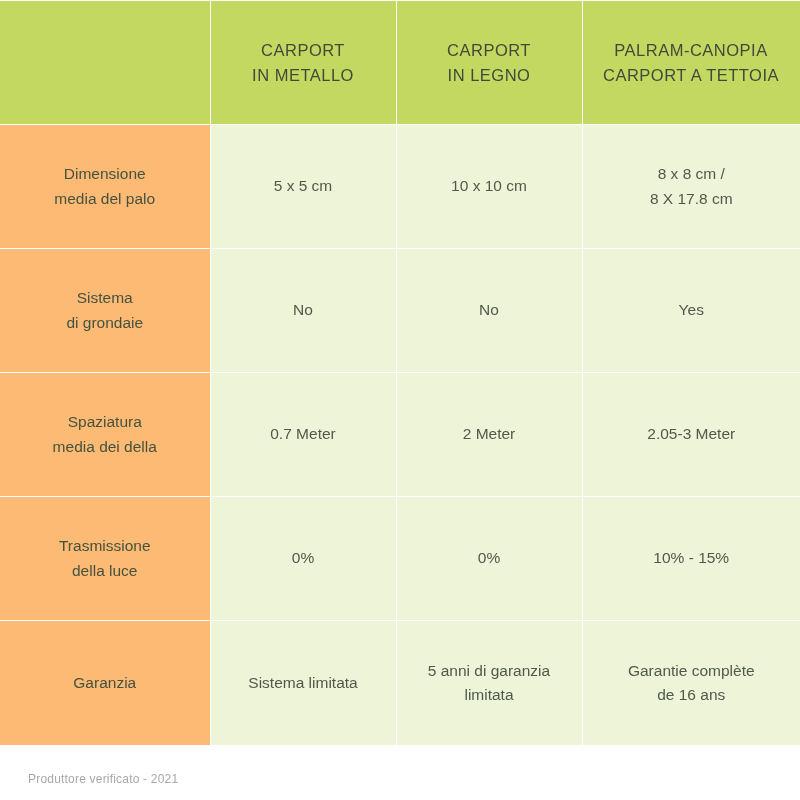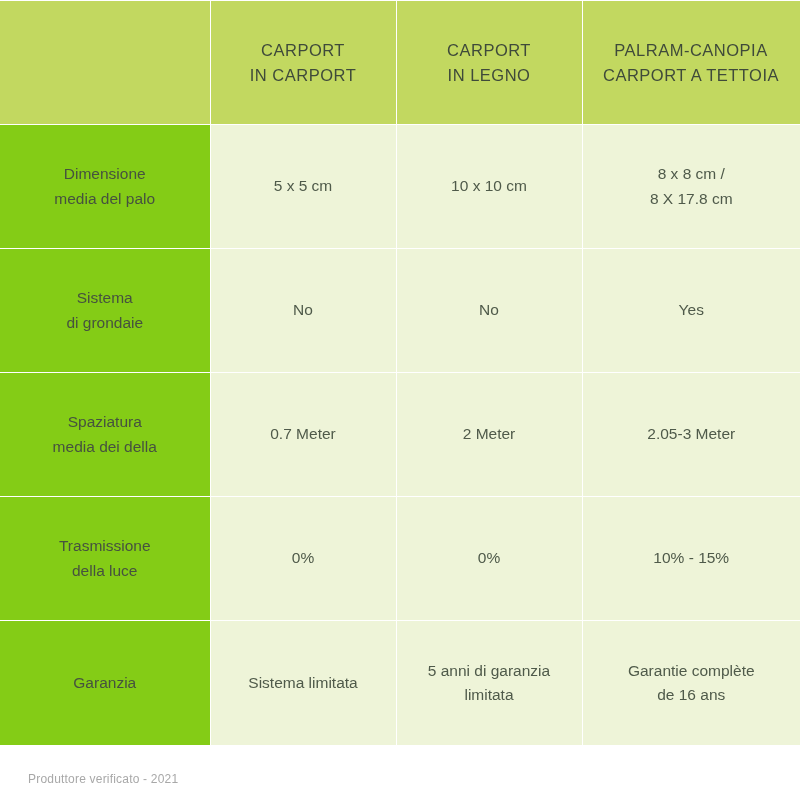--- a/index.html
+++ b/index.html
@@ -61,21 +61,21 @@
     vertical-align: middle;
     text-align: center;
     font-size: 15.5px;
     line-height: 1.55;
     color: #4f5a4a;
     padding: 0 10px;
     box-sizing: border-box;
     height: 124px;
   }
   tbody td.rowhead {
-    background: #84cc16;
+    background: #fdba74;
     color: #46523f;
     font-size: 15.5px;
     border-left: none;
   }
   tbody td.val {
     background: #eef4d8;
   }
   tbody td .l {
     display: block;
   }
@@ -106,21 +106,21 @@
       <col class="c0">
         <col class="c1">
         <col class="c2">
         <col class="c3">
     </colgroup>
     <thead>
       <tr>
         <th class="corner"></th>
         <th>
           <span class="l">CARPORT</span>
-          <span class="l">IN CARPORT</span>
+          <span class="l">IN METALLO</span>
         </th>
         <th>
           <span class="l">CARPORT</span>
           <span class="l">IN LEGNO</span>
         </th>
         <th>
           <span class="l">PALRAM-CANOPIA</span>
           <span class="l">CARPORT A TETTOIA</span>
         </th>
       </tr>

